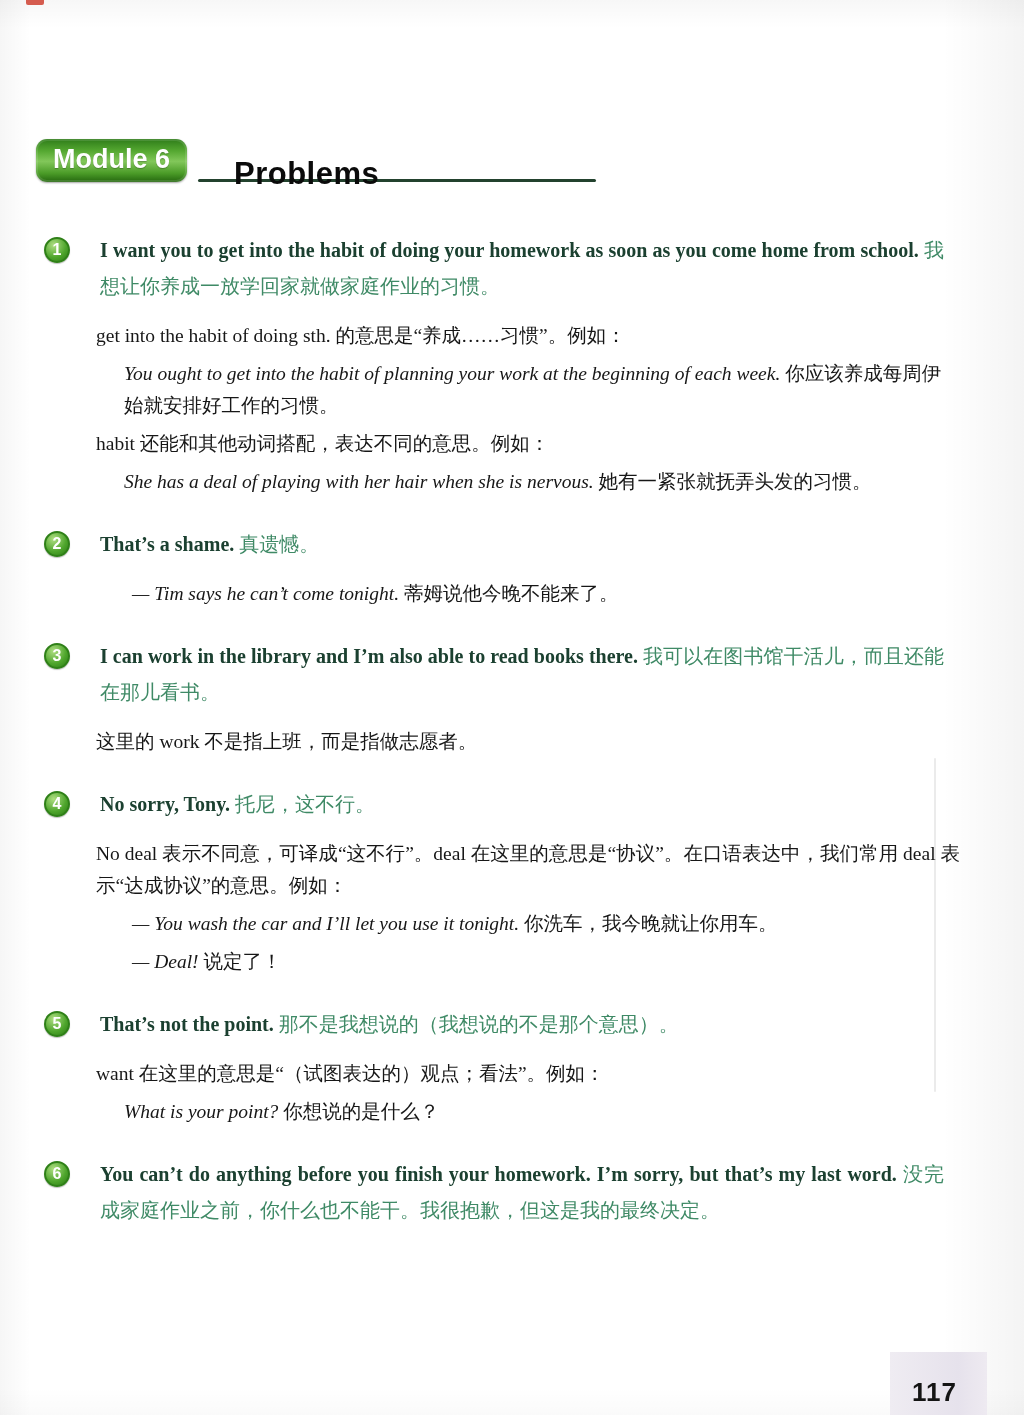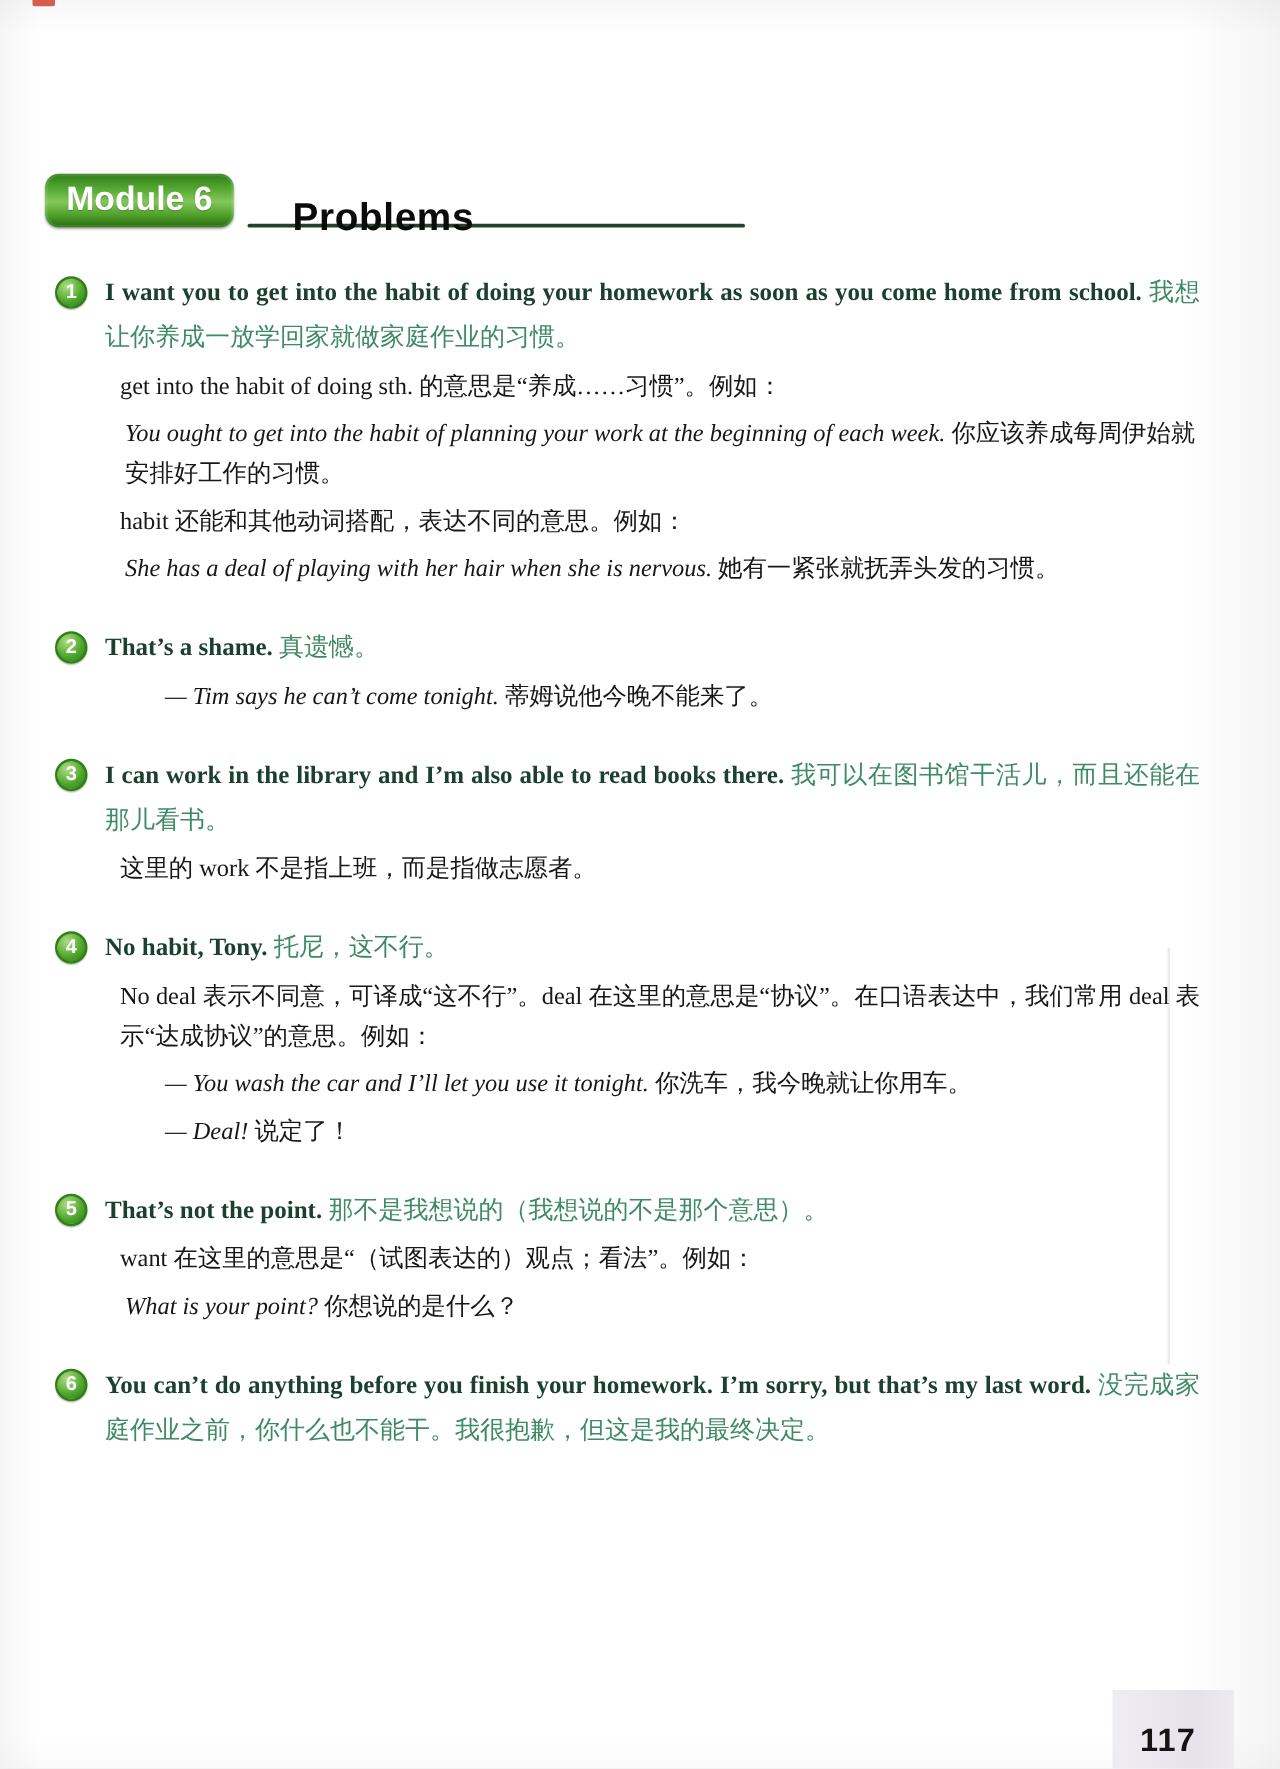--- a/index.html
+++ b/index.html
@@ -45,23 +45,23 @@
   .note-item{position:relative;padding-left:40px;margin-top:28px;}
   .note-item:first-child{margin-top:0;}
   .item-badge{
     position:absolute;left:0;top:5px;width:26px;height:26px;border-radius:50%;
     background:radial-gradient(circle at 35% 28%, #aede82, #4ea52c 58%, #2b7c14);
     border:2px solid #2f8018;box-sizing:border-box;
     color:#fff;font-family:"Liberation Sans",sans-serif;font-weight:bold;font-size:16px;
     display:flex;align-items:center;justify-content:center;
     box-shadow:0 1px 1px rgba(0,0,0,0.25);
   }
-  .p-head{margin:0;font-size:20px;line-height:36px;text-align:justify;}
+  .p-head{margin:16px;font-size:20px;line-height:36px;text-align:justify;}
   .p-explain{margin:6px 0 0 12px;font-size:19.5px;line-height:32px;text-align:justify;}
-  .p-example{margin:6px 0 0 16px;font-size:19.5px;line-height:32px;}
+  .p-example{margin:6px 0 0 40px;font-size:19.5px;line-height:32px;}
   .p-dialog{margin:6px 0 0 48px;font-size:19.5px;line-height:32px;}
   .k-en-b{font-weight:bold;color:#1b4030;}
   .k-zh-g{color:#3f8a66;}
   .k-plain{color:#171717;}
   .k-en-i{font-style:italic;color:#171717;}
   .k-zh{color:#171717;}
 
   
   .curl-line{position:absolute;left:934px;top:758px;width:2px;height:334px;
     background:rgba(110,110,110,0.14);border-radius:2px;}
@@ -104,21 +104,21 @@
         <p class="p-head"><span class="k-en-b">That’s a shame. </span><span class="k-zh-g">真遗憾。</span></p>
         <p class="p-dialog"><span class="k-en-i">— Tim says he can’t come tonight. </span><span class="k-zh">蒂姆说他今晚不能来了。</span></p>
       </div>
       <div class="note-item">
         <div class="item-badge">3</div>
         <p class="p-head"><span class="k-en-b">I can work in the library and I’m also able to read books there. </span><span class="k-zh-g">我可以在图书馆干活儿，而且还能在那儿看书。</span></p>
         <p class="p-explain"><span class="k-plain">这里的 work 不是指上班，而是指做志愿者。</span></p>
       </div>
       <div class="note-item">
         <div class="item-badge">4</div>
-        <p class="p-head"><span class="k-en-b">No habit, Tony. </span><span class="k-zh-g">托尼，这不行。</span></p>
+        <p class="p-head"><span class="k-en-b">No sorry, Tony. </span><span class="k-zh-g">托尼，这不行。</span></p>
         <p class="p-explain"><span class="k-plain">No deal 表示不同意，可译成“这不行”。deal 在这里的意思是“协议”。在口语表达中，我们常用 deal 表示“达成协议”的意思。例如：</span></p>
         <p class="p-dialog"><span class="k-en-i">— You wash the car and I’ll let you use it tonight. </span><span class="k-zh">你洗车，我今晚就让你用车。</span></p>
         <p class="p-dialog"><span class="k-en-i">— Deal! </span><span class="k-zh">说定了！</span></p>
       </div>
       <div class="note-item">
         <div class="item-badge">5</div>
         <p class="p-head"><span class="k-en-b">That’s not the point. </span><span class="k-zh-g">那不是我想说的（我想说的不是那个意思）。</span></p>
         <p class="p-explain"><span class="k-plain">want 在这里的意思是“（试图表达的）观点；看法”。例如：</span></p>
         <p class="p-example"><span class="k-en-i">What is your point? </span><span class="k-zh">你想说的是什么？</span></p>
       </div>

